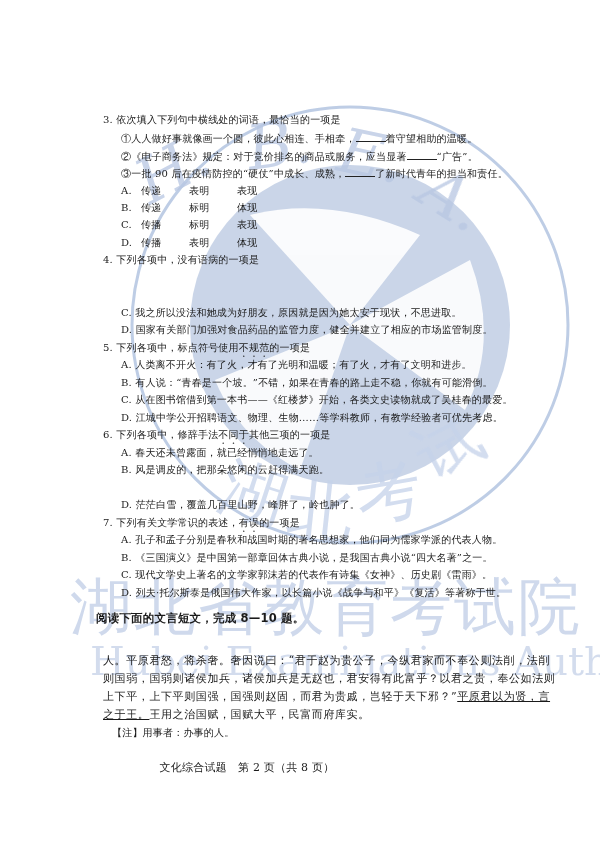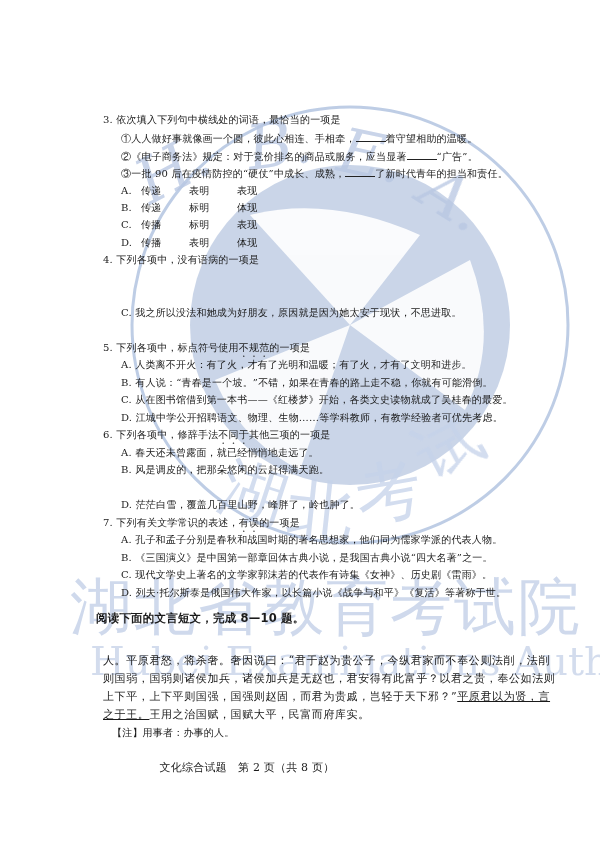--- a/index.html
+++ b/index.html
@@ -82,20 +82,21 @@
   </div>
   <div class="line opt" style="top:236px">
     <span class="col" style="width:20px">D.</span><span class="col c1">传播</span><span class="col c2">表明</span><span class="col">体现</span>
   </div>
 
   <div class="line q" style="top:253px">
     <span>4.</span>
     <span>下列各项中，没有语病的一项是</span>
   </div>
   <div class="line opt" style="top:306px"><span>C.</span> <span>我之所以没法和她成为好朋友，原因就是因为她太安于现状，不思进取。</span></div>
+  <div class="line opt" style="top:323px"><span>D.</span> <span>国家有关部门加强对食品药品的监管力度，健全并建立了相应的市场监管制度。</span></div>
 
   <div class="line q" style="top:341px">
     <span>5.</span>
     <span>下列各项中，标点符号使用</span><span class="dot">不规范</span><span>的一项是</span>
   </div>
   <div class="line opt" style="top:358px"><span>A.</span> <span>人类离不开火：有了火，才有了光明和温暖；有了火，才有了文明和进步。</span></div>
   <div class="line opt" style="top:376px"><span>B.</span> <span>有人说：“青春是一个坡。”不错，如果在青春的路上走不稳，你就有可能滑倒。</span></div>
   <div class="line opt" style="top:393px"><span>C.</span> <span>从在图书馆借到第一本书——《红楼梦》开始，各类文史读物就成了吴桂春的最爱。</span></div>
   <div class="line opt" style="top:411px"><span>D.</span> <span>江城中学公开招聘语文、物理、生物……等学科教师，有教学经验者可优先考虑。</span></div>
 

